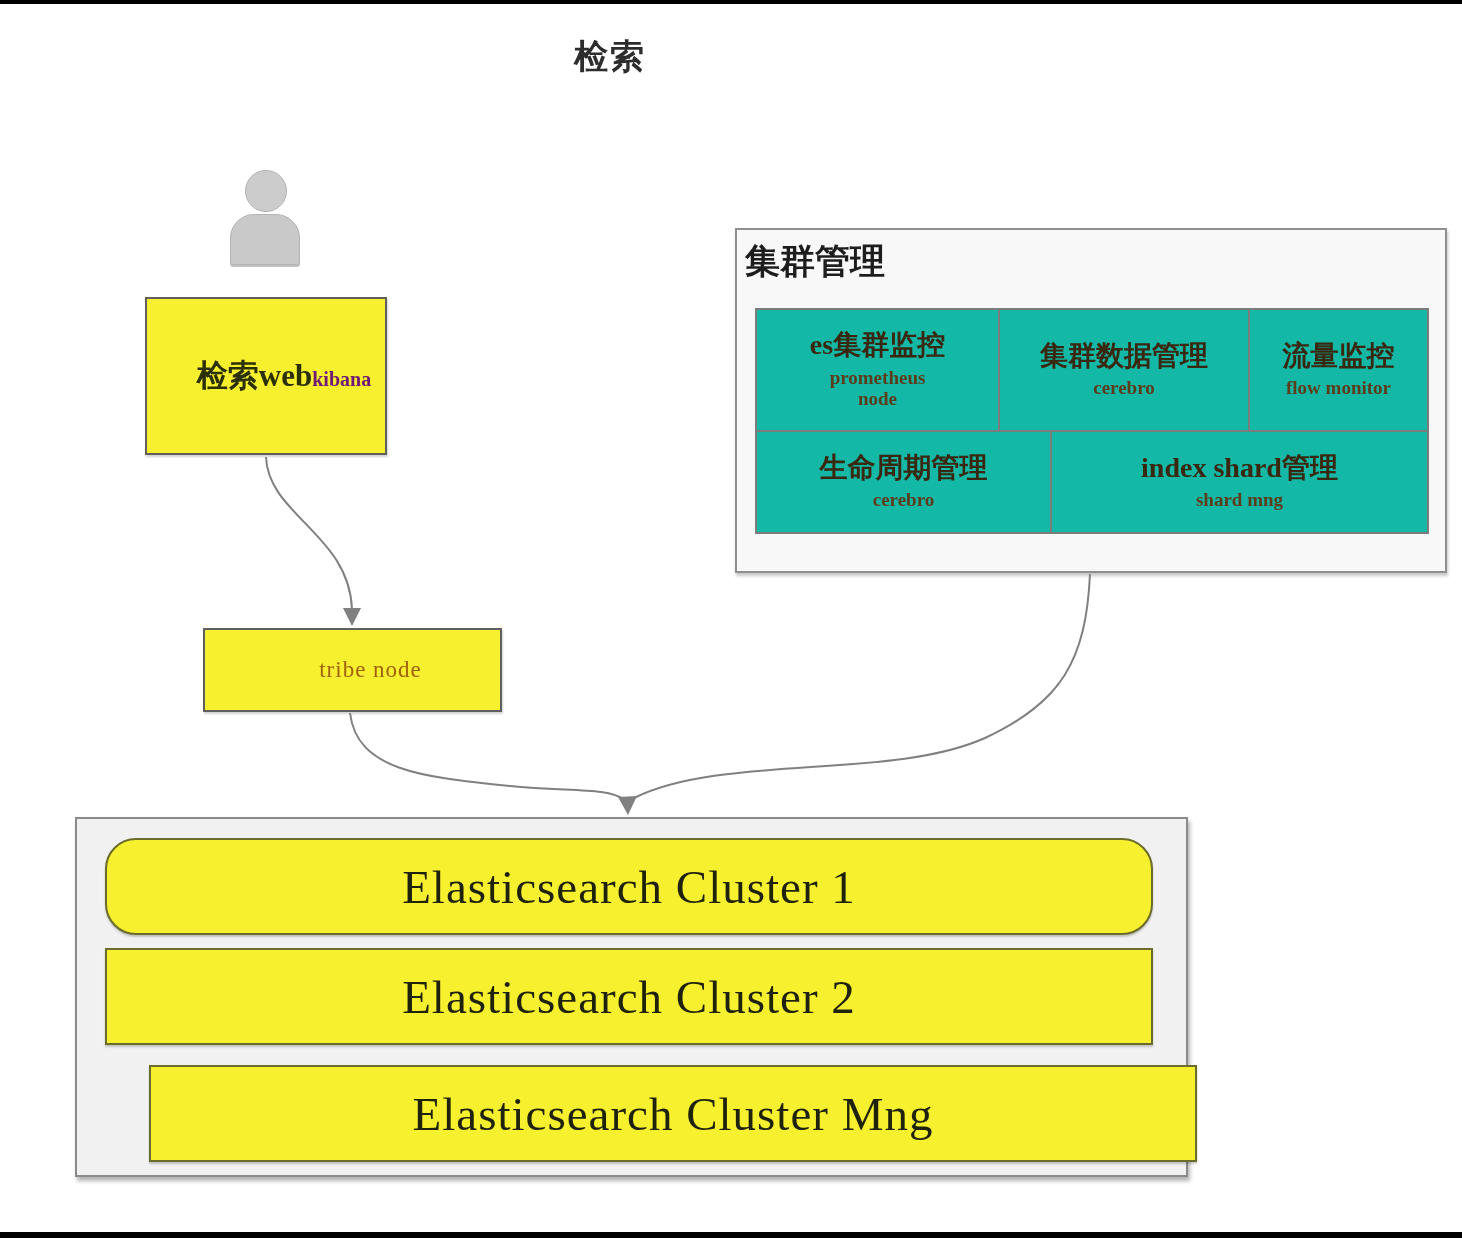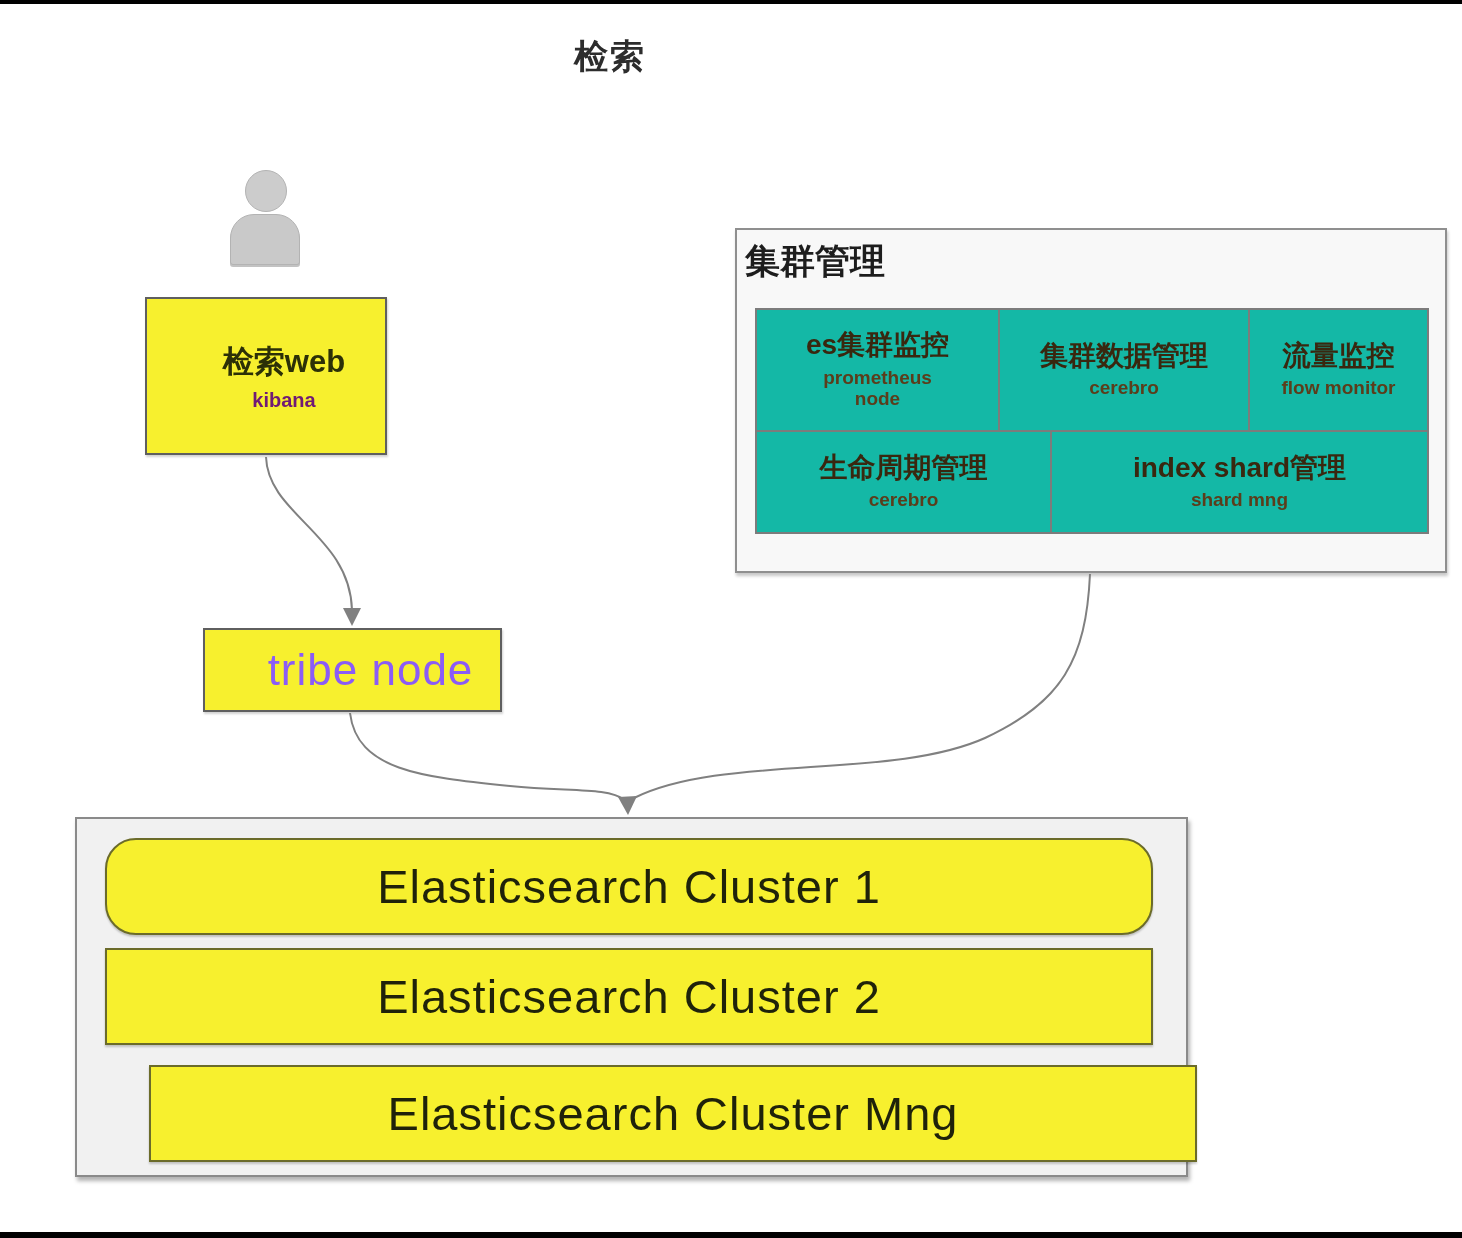--- a/index.html
+++ b/index.html
@@ -1,20 +1,20 @@
 <!DOCTYPE html>
 <html><head>
 <meta charset="utf-8">
 <style>
   html,body{margin:0;padding:0;background:#ffffff;}
   .canvas{
     position:relative;
     width:1462px;height:1238px;
     background:#ffffff;
-    font-family:Liberation Sans, sans-serif;
+    font-family:Liberation Serif, serif;
     overflow:hidden;
   }
   .frame-top{position:absolute;left:0;top:0;width:1462px;height:4px;background:#000;}
   .frame-bottom{position:absolute;left:0;top:1232px;width:1462px;height:6px;background:#000;}
 
   .diagram-title{
     position:absolute;left:420px;top:34px;width:380px;
     text-align:center;font-size:34px;font-weight:700;color:#2d2d2d;letter-spacing:2px;
   }
 
@@ -27,28 +27,28 @@
   .person .body{
     position:absolute;left:1px;top:44px;width:68px;height:49px;
     background:#c9c9c9;border:1px solid #b3b3b3;
     border-radius:24px 24px 3px 3px;
     box-shadow:0 2px 0 rgba(120,120,120,.45);
   }
 
   
   .ynode{
     position:absolute;background:#f7f02e;border:2px solid #5f5f5f;
-    display:flex;flex-direction:column;align-items:center;justify-content:center;
+    display:flex;flex-direction:row;align-items:center;justify-content:center;
     box-sizing:border-box;box-shadow:1px 2px 2px rgba(0,0,0,.18);padding-left:36px;
   }
   .search-web{left:145px;top:297px;width:242px;height:158px;}
   .search-web .t{font-size:31px;font-weight:700;color:#2c3007;}
   .search-web .s{font-size:20px;font-weight:700;color:#701a75;margin-top:6px;}
   .tribe{left:203px;top:628px;width:299px;height:84px;}
-  .tribe .t{font-size:44px;color:#8b5cf6;letter-spacing:1px;}
+  .tribe .t{font-size:23px;color:#a16207;letter-spacing:1px;}
 
   
   .mgmt{
     position:absolute;left:735px;top:228px;width:712px;height:345px;
     background:#f8f8f8;border:2px solid #8f8f8f;box-sizing:border-box;
     box-shadow:1px 3px 3px rgba(0,0,0,.22);
   }
   .mgmt-label{position:absolute;left:8px;top:8px;font-size:35px;font-weight:700;color:#1d1d1d;}
   .mgmt-grid{
     position:absolute;left:18px;top:78px;width:674px;height:226px;

